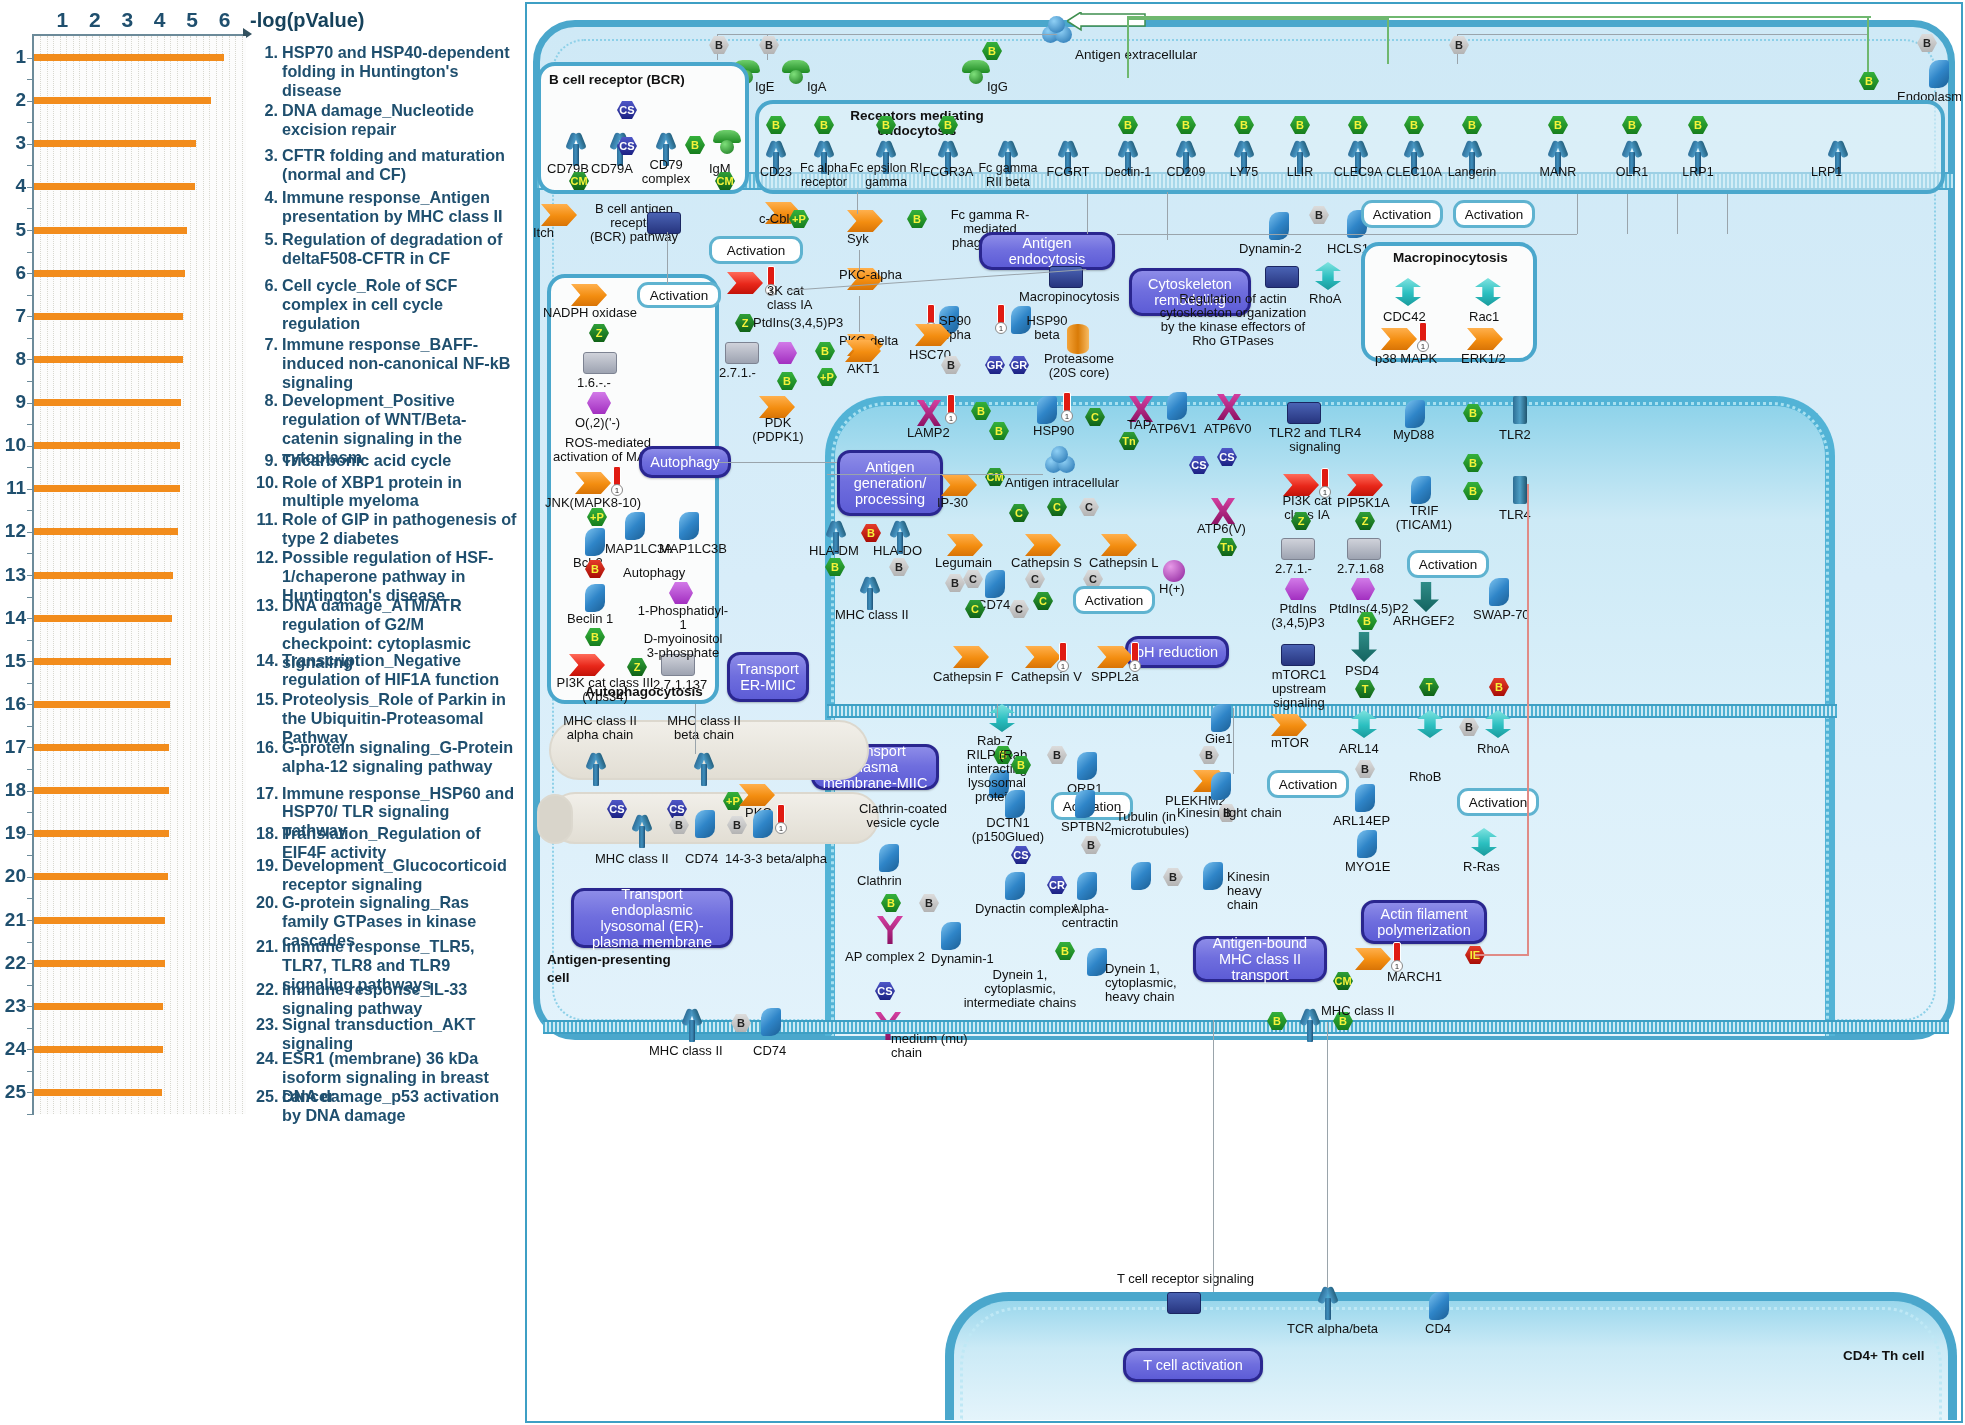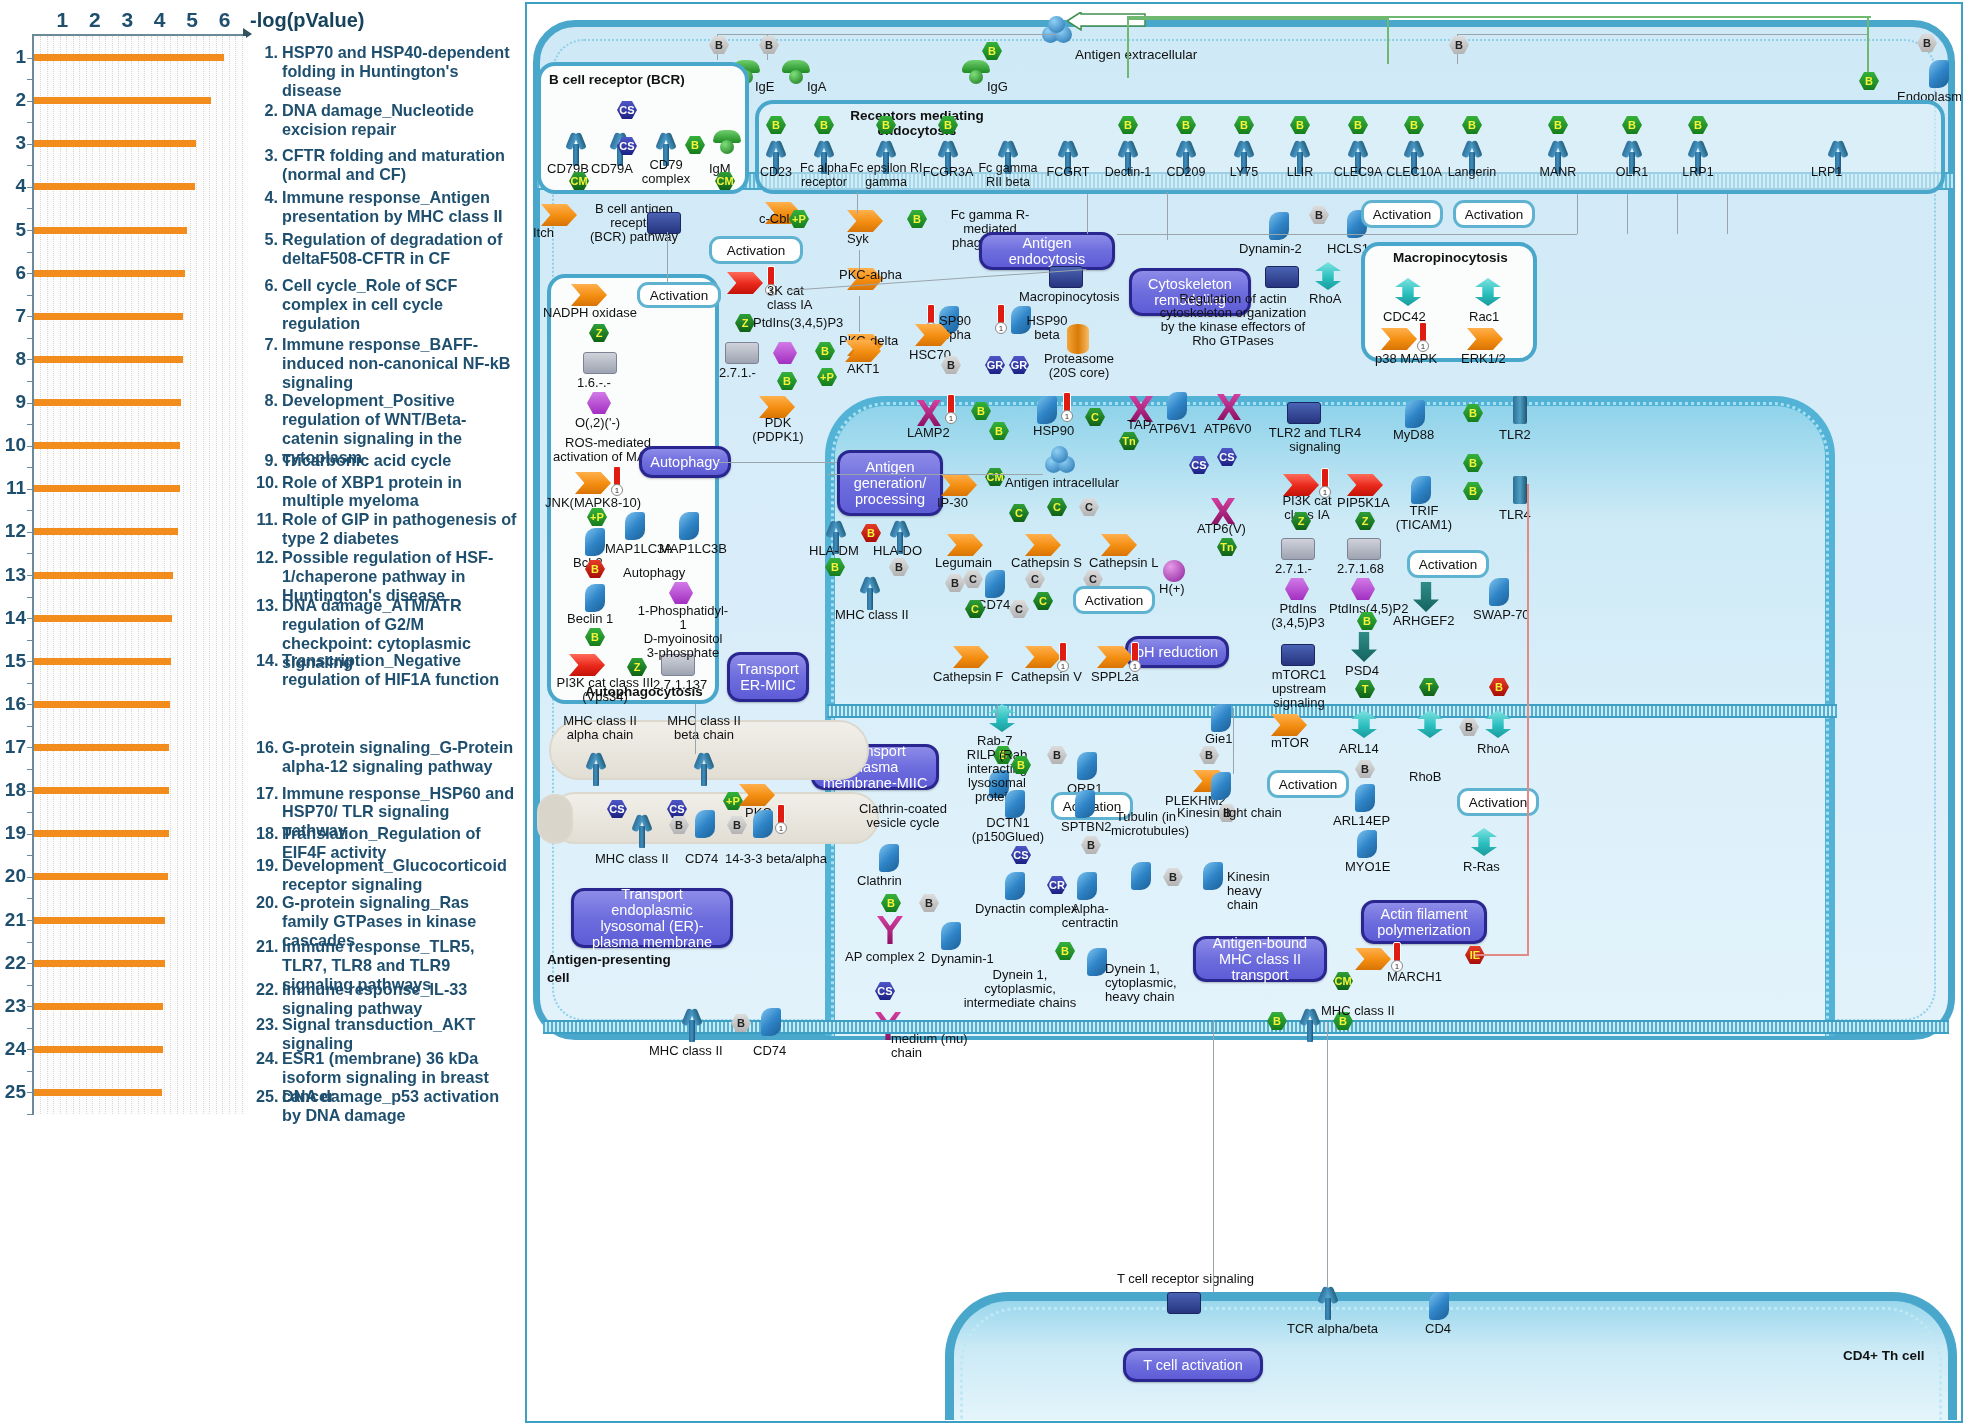--- a/index.html
+++ b/index.html
@@ -467,20 +467,24 @@
           <span class="leg-txt">Possible regulation of HSF-1/chaperone pathway in Huntington's disease</span>
         </div>
         <div class="leg-item" style="top: 560.207px;">
           <span class="leg-num">13.</span>
           <span class="leg-txt">DNA damage_ATM/ATR regulation of G2/M checkpoint: cytoplasmic signaling</span>
         </div>
         <div class="leg-item" style="top: 614.99px;">
           <span class="leg-num">14.</span>
           <span class="leg-txt">Transcription_Negative regulation of HIF1A function</span>
         </div>
+        <div class="leg-item" style="top: 653.869px;">
+          <span class="leg-num">15.</span>
+          <span class="leg-txt">Proteolysis_Role of Parkin in the Ubiquitin-Proteasomal Pathway</span>
+        </div>
         <div class="leg-item" style="top: 701.584px;">
           <span class="leg-num">16.</span>
           <span class="leg-txt">G-protein signaling_G-Protein alpha-12 signaling pathway</span>
         </div>
         <div class="leg-item" style="top: 747.531px;">
           <span class="leg-num">17.</span>
           <span class="leg-txt">Immune response_HSP60 and HSP70/ TLR signaling pathway</span>
         </div>
         <div class="leg-item" style="top: 788.177px;">
           <span class="leg-num">18.</span>

